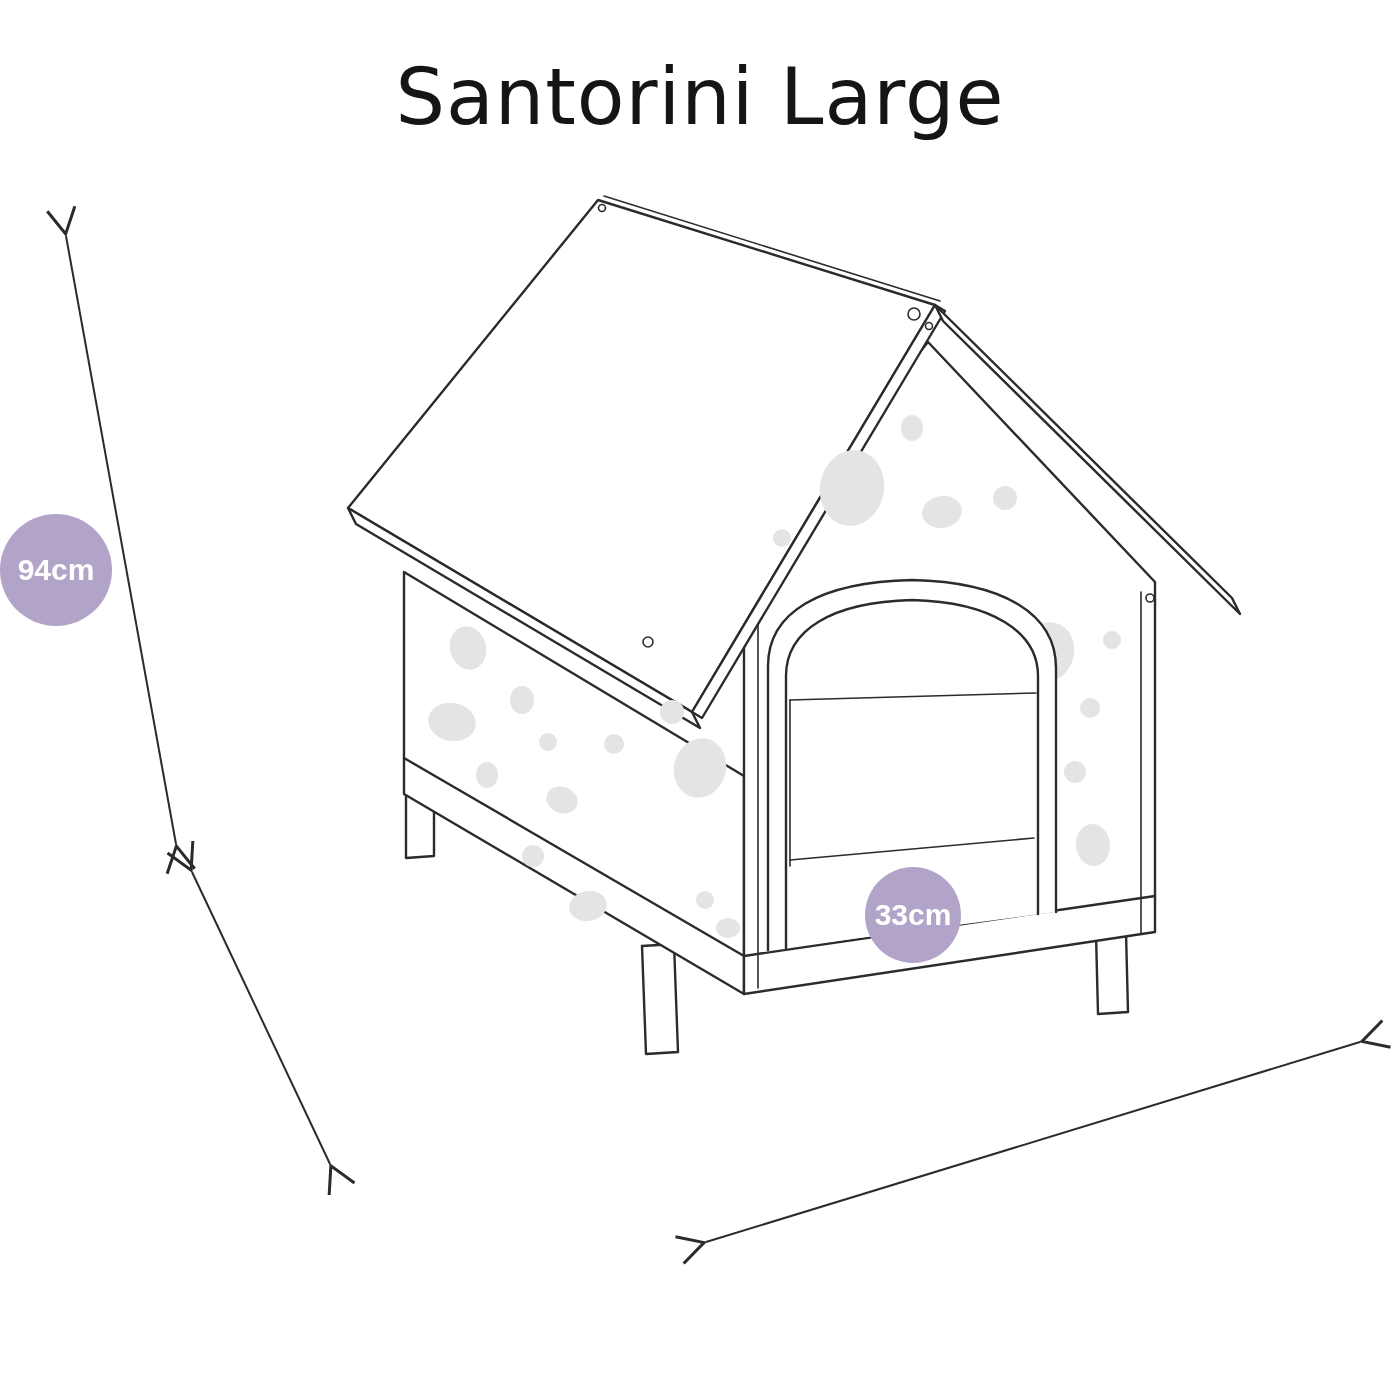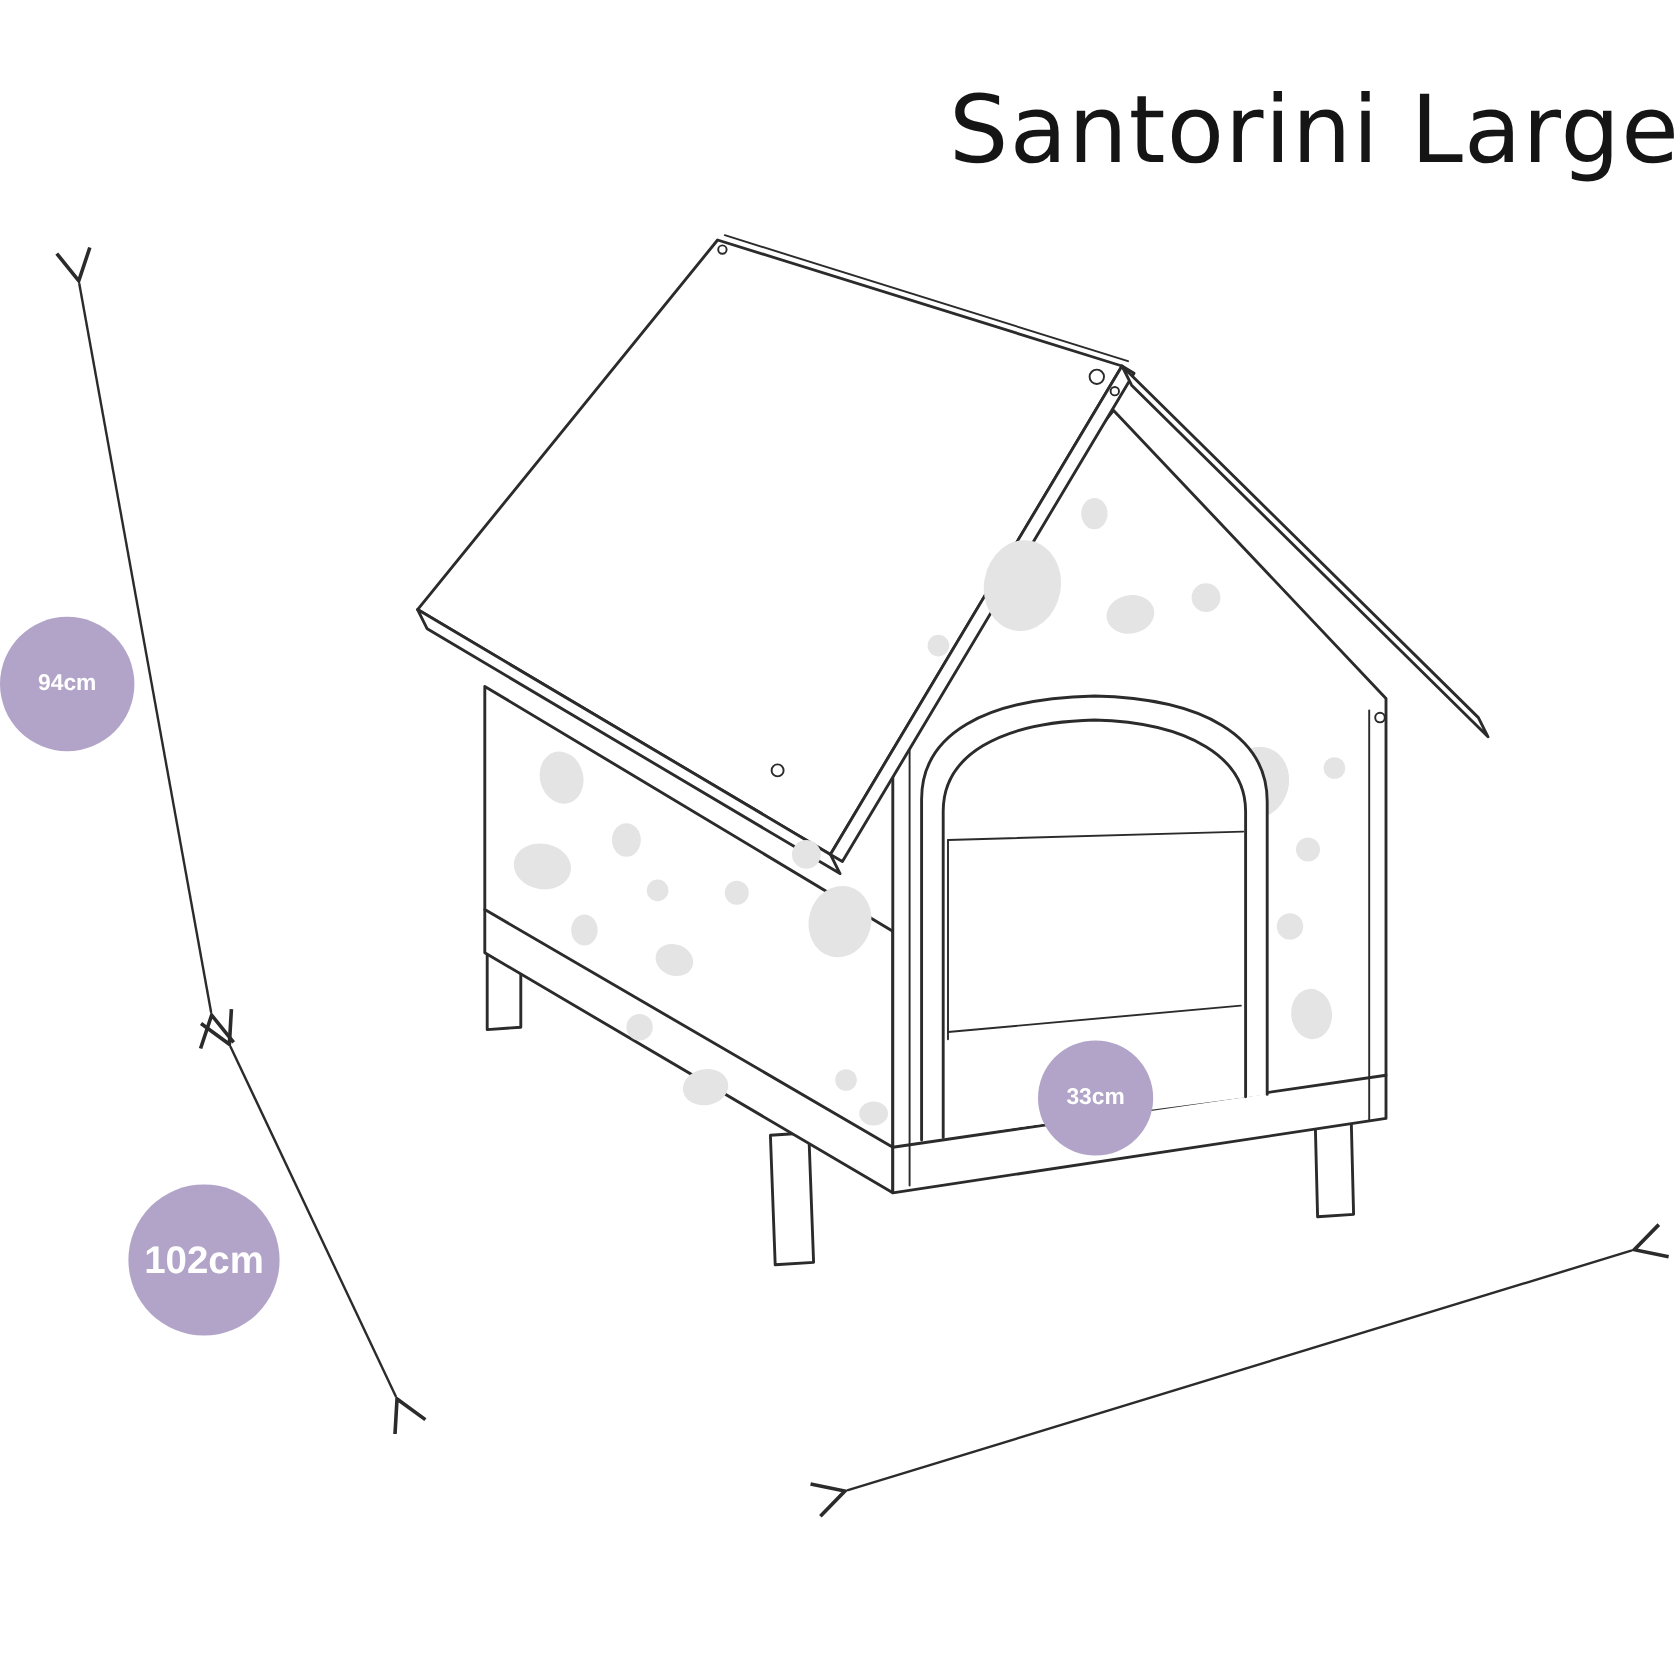--- a/index.html
+++ b/index.html
@@ -6,45 +6,44 @@
   .canvas{
     position:relative;
     width:1400px;height:1400px;
     background:#ffffff;
     overflow:hidden;
     font-family:"Liberation Sans", sans-serif;
   }
   .title{
     position:absolute;
     top:52px;left:0;width:100%;
-    text-align:right;
+    text-align:center;
     font-family:"DejaVu Sans", sans-serif;
     font-weight:400;
     font-size:78px;
     letter-spacing:1px;
     color:#151515;
-    margin-top:12px;
   }
   .art{
     position:absolute;
     top:0;left:0;width:1400px;height:1400px;
   }
   .house{stroke:var(--line,#2b2b2b);fill:none;stroke-width:2.4;stroke-linejoin:round;stroke-linecap:round;}
   .house .thin{stroke-width:1.6;}
   .spots ellipse{fill:var(--spot,#e4e4e4);stroke:none;}
   .dims line{stroke:var(--line,#1b1b1b);stroke-width:2;}
   .arw-path{stroke:var(--line,#1b1b1b);}
   .badge{
     position:absolute;
     border-radius:50%;
     background:var(--accent,#b2a4c8);
     color:#ffffff;
     display:flex;align-items:center;justify-content:center;
     font-weight:bold;
-    font-size:19px;
+    font-size:30px;
   }
   .badge-height{left:0px;top:514px;width:112px;height:112px;}
   .badge-depth{left:107px;top:987px;width:126px;height:126px;font-size:32px;}
   .badge-width{left:1057px;top:1151px;width:118px;height:118px;}
   .badge-door{left:865px;top:867px;width:96px;height:96px;text-align:center;}
 </style>
 </head>
 <body>
 
 <div class="canvas">
@@ -130,16 +129,15 @@
         <path d="M786,948 L786,676 C786,630 832,602 912,600 C992,602 1038,632 1038,676 L1038,914" fill="none"></path>
         <line class="thin" x1="790" y1="700" x2="1036" y2="693"></line>
         <line class="thin" x1="790" y1="700" x2="790" y2="866"></line>
         <line class="thin" x1="790" y1="860" x2="1034" y2="838"></line>
       </g>
 
     </g>
   </svg>
 
   <div class="badge badge-height">94cm</div>
-  <div class="badge badge-depth">102cm</div>
   <div class="badge badge-door">33cm</div>
 
 </div>
 
 </body></html>

